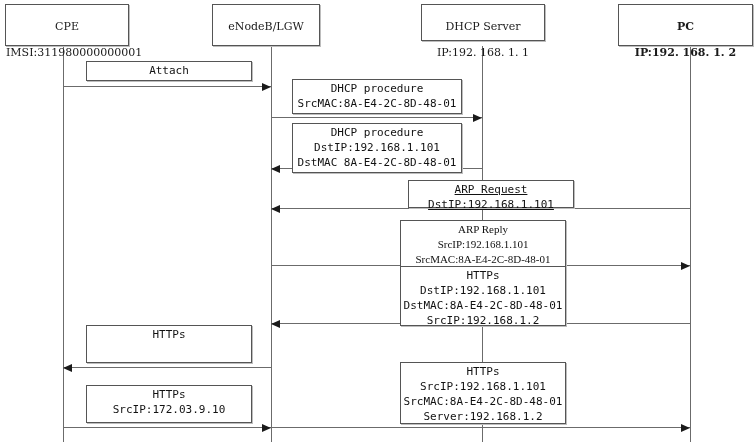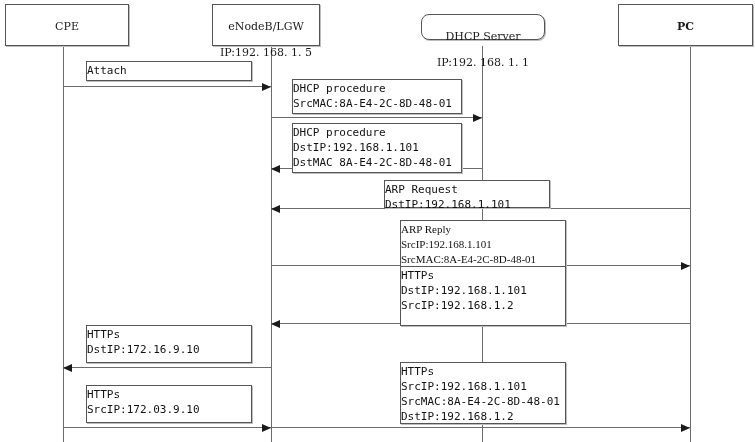--- a/index.html
+++ b/index.html
@@ -57,21 +57,21 @@
   .arrowhead.right { border-left: 9px solid #1a1a1a; }
   .arrowhead.left  { border-right: 9px solid #1a1a1a; }
 
   
   .msg-box {
     position: absolute;
     box-sizing: border-box;
     border: 1px solid #555555;
     background: #ffffff;
     box-shadow: 1px 1px 0 #bdbdbd;
-    text-align: left;
+    text-align: center;
     font-family: "DejaVu Sans Mono", "Liberation Mono", monospace;
     font-size: 11px;
     line-height: 15px;
     color: #111111;
     padding-top: 1px;
     white-space: nowrap;
   }
   .msg-box .ln { display: block; }
 </style>
 </head>
@@ -98,68 +98,69 @@
       </div>
       <div class="msg-line" style="left: 271px; top: 168px; width: 211px;"></div>
       <div class="arrowhead left" style="top: 165px; left: 271px;"></div>
       <div class="msg-box" style="left: 292px; top: 123px; width: 170px; height: 50px;">
         <span class="ln">DHCP procedure</span>
         <span class="ln">DstIP:192.168.1.101</span>
         <span class="ln">DstMAC 8A-E4-2C-8D-48-01</span>
       </div>
       <div class="msg-line" style="left: 271px; top: 208px; width: 419px;"></div>
       <div class="arrowhead left" style="top: 205px; left: 271px;"></div>
-      <div class="msg-box" style="left: 384px; top: 180px; width: 166px; height: 28px;">
+      <div class="msg-box" style="left: 408px; top: 180px; width: 166px; height: 28px; text-decoration: underline;">
         <span class="ln">ARP Request</span>
         <span class="ln">DstIP:192.168.1.101</span>
       </div>
       <div class="msg-line" style="left: 271px; top: 265px; width: 419px;"></div>
       <div class="arrowhead right" style="top: 262px; left: 681px;"></div>
       <div class="msg-box" style="left: 400px; top: 220px; width: 166px; height: 50px; font-family: Liberation Serif, serif;">
         <span class="ln">ARP Reply</span>
         <span class="ln">SrcIP:192.168.1.101</span>
         <span class="ln">SrcMAC:8A-E4-2C-8D-48-01</span>
       </div>
       <div class="msg-line" style="left: 271px; top: 323px; width: 419px;"></div>
       <div class="arrowhead left" style="top: 320px; left: 271px;"></div>
       <div class="msg-box" style="left: 400px; top: 266px; width: 166px; height: 60px;">
         <span class="ln">HTTPs</span>
         <span class="ln">DstIP:192.168.1.101</span>
+        <span class="ln">DstMAC:8A-E4-2C-8D-48-01</span>
         <span class="ln">SrcIP:192.168.1.2</span>
       </div>
       <div class="msg-line" style="left: 63px; top: 367px; width: 208px;"></div>
       <div class="arrowhead left" style="top: 364px; left: 63px;"></div>
       <div class="msg-box" style="left: 86px; top: 325px; width: 166px; height: 38px;">
         <span class="ln">HTTPs</span>
-        <span class="ln">DstIP:172.16.9.10</span>
       </div>
       <div class="msg-line" style="left: 63px; top: 427px; width: 208px;"></div>
       <div class="arrowhead right" style="top: 424px; left: 262px;"></div>
       <div class="msg-box" style="left: 86px; top: 385px; width: 166px; height: 38px;">
         <span class="ln">HTTPs</span>
         <span class="ln">SrcIP:172.03.9.10</span>
       </div>
       <div class="msg-line" style="left: 271px; top: 427px; width: 419px;"></div>
       <div class="arrowhead right" style="top: 424px; left: 681px;"></div>
       <div class="msg-box" style="left: 400px; top: 362px; width: 166px; height: 62px;">
         <span class="ln">HTTPs</span>
         <span class="ln">SrcIP:192.168.1.101</span>
         <span class="ln">SrcMAC:8A-E4-2C-8D-48-01</span>
-        <span class="ln">DstIP:192.168.1.2</span>
+        <span class="ln">Server:192.168.1.2</span>
       </div>
     </div>
   <div id="actors-layer">
       <div class="actor-box" style="left: 5px; top: 4px; width: 124px; height: 42px;">
         <span class="ln">CPE</span>
+        <span class="ln">IMSI:311980000000001</span>
       </div>
       <div class="actor-box" style="left: 212px; top: 4px; width: 108px; height: 42px;">
         <span class="ln">eNodeB/LGW</span>
-        <span class="ln">IP:192. 168. 1. 5</span>
       </div>
-      <div class="actor-box" style="left: 421px; top: 14px; width: 124px; height: 26px; border-radius: 8px;">
+      <div class="actor-box" style="left: 421px; top: 4px; width: 124px; height: 37px;">
         <span class="ln">DHCP Server</span>
         <span class="ln">IP:192. 168. 1. 1</span>
       </div>
       <div class="actor-box" style="left: 618px; top: 4px; width: 135px; height: 42px; font-weight: bold;">
         <span class="ln">PC</span>
+        <span class="ln">IP:192. 168. 1. 2</span>
       </div>
     </div>
 </div>
 
 </body></html>

